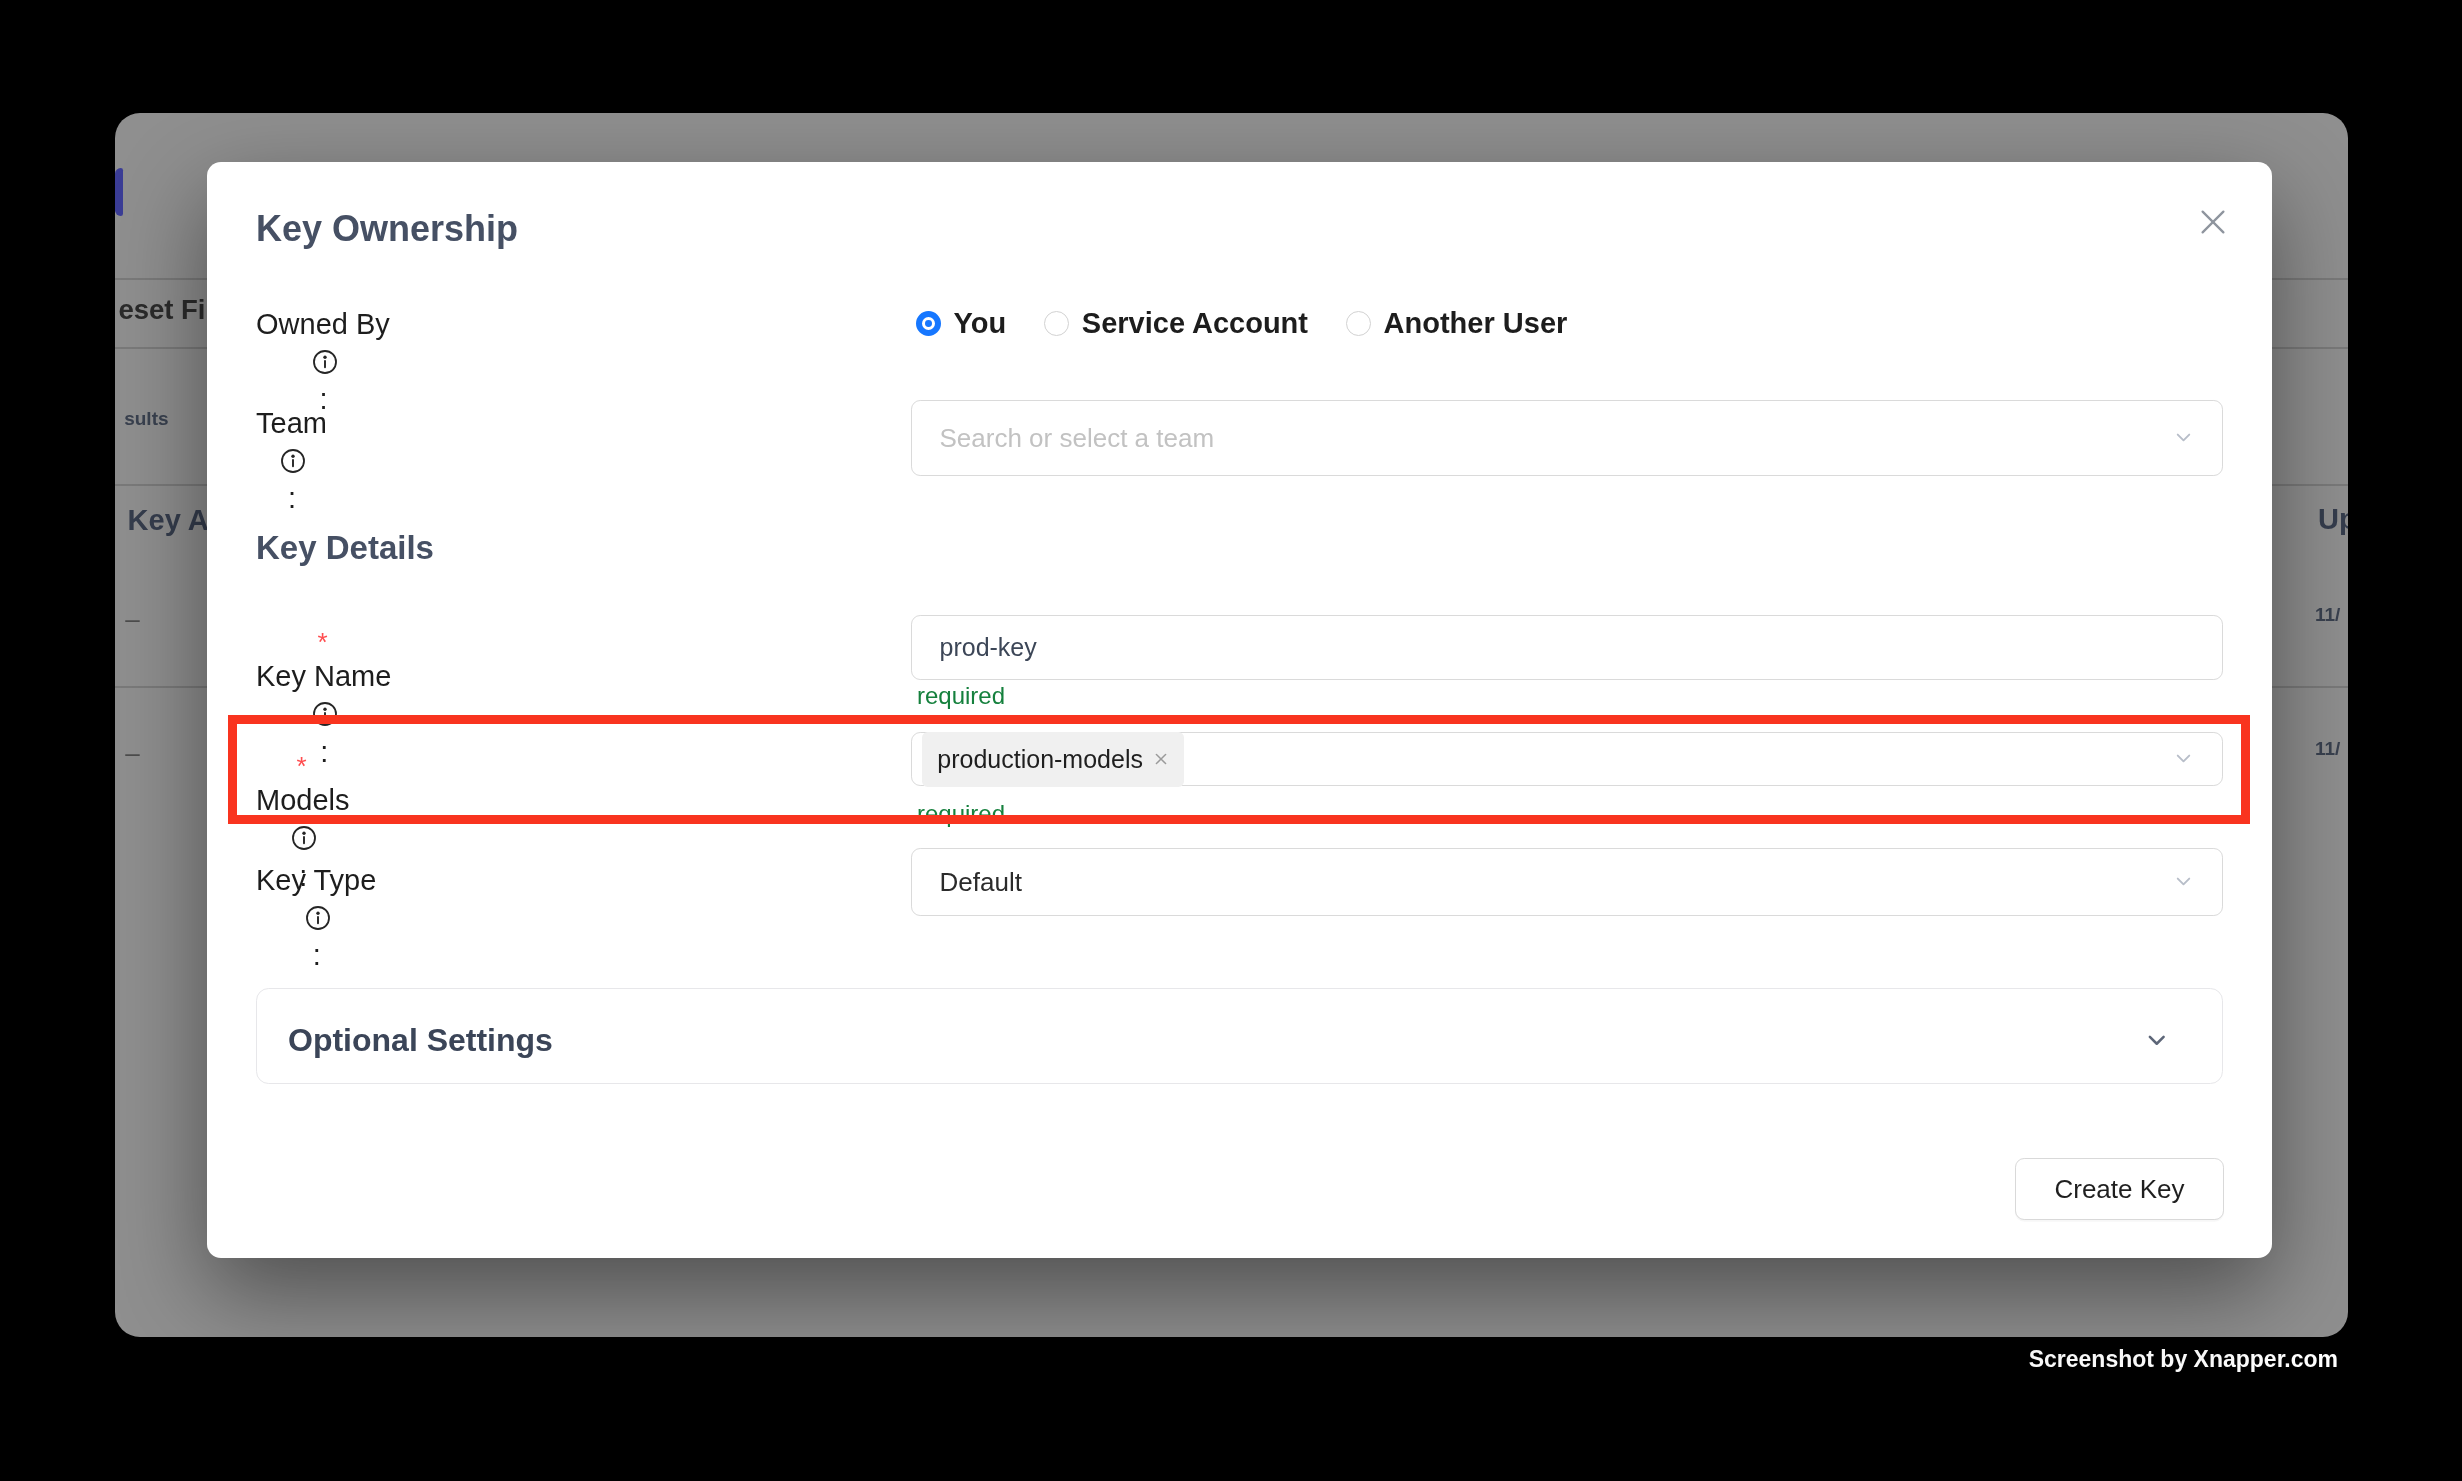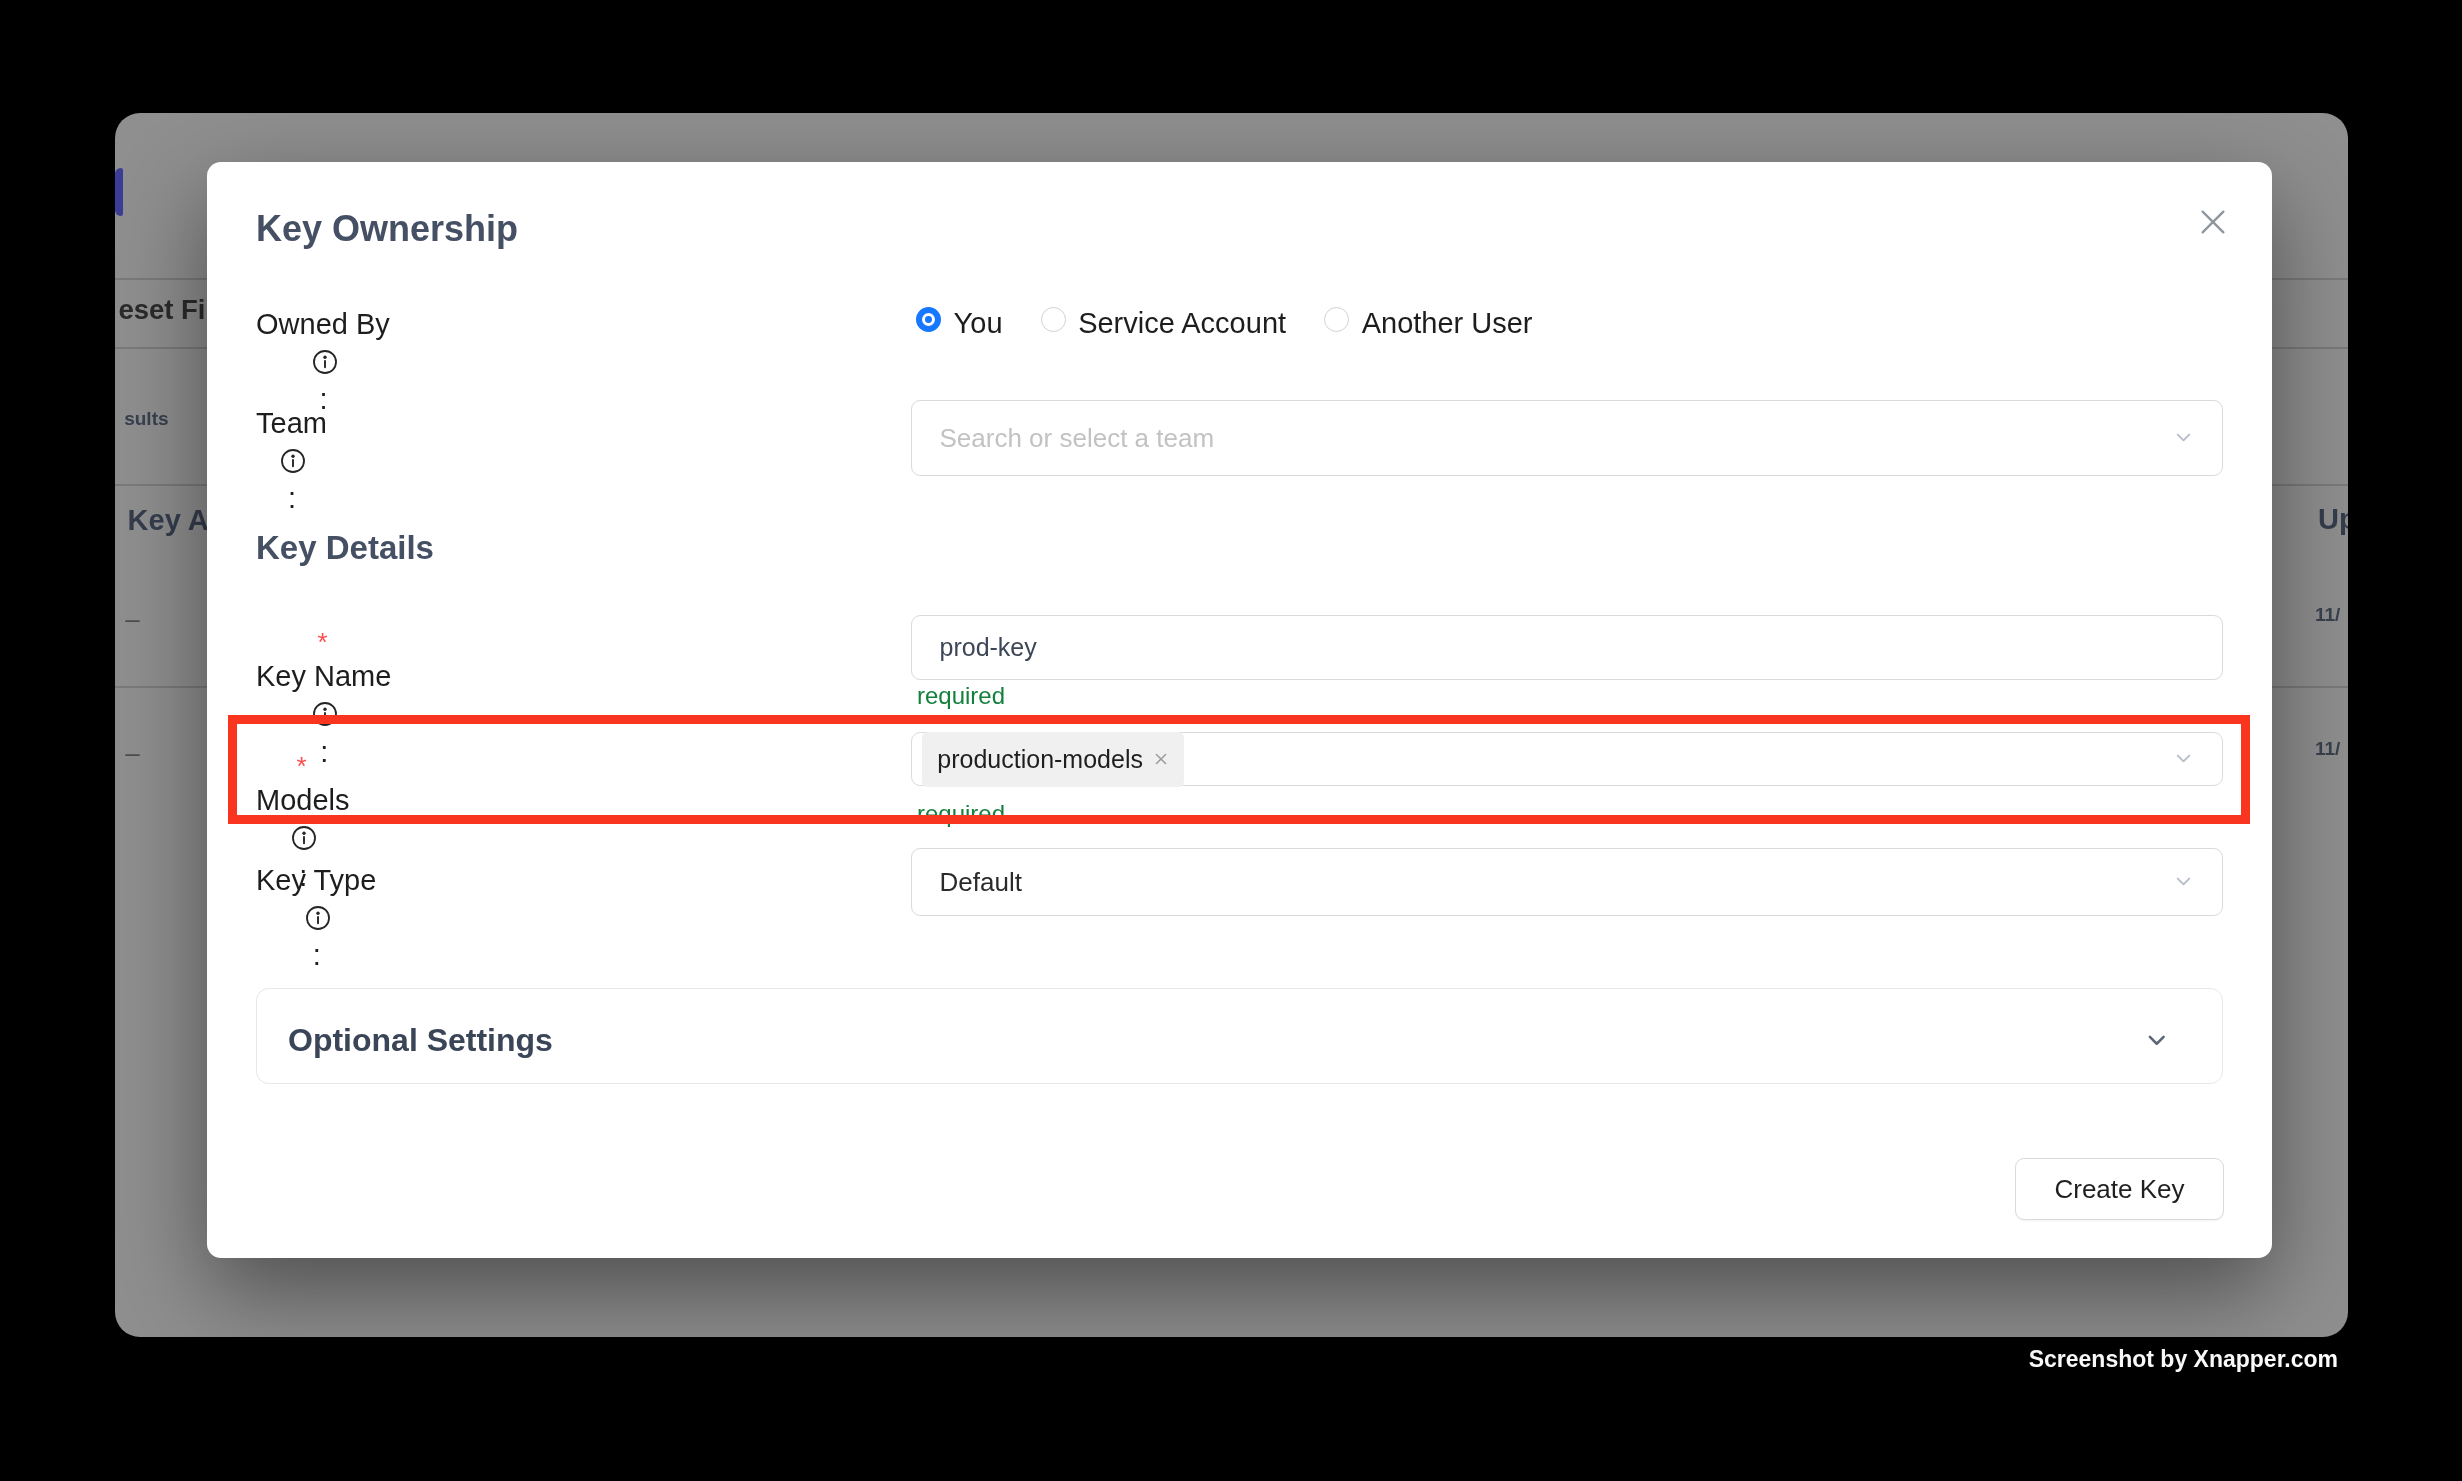--- a/index.html
+++ b/index.html
@@ -33,21 +33,21 @@
 
   .form-label{display:flex;align-items:center;gap:9.2px;color:#1d1d1d;
     font-size:29px;line-height:31px;flex-direction:column;}
   .req-star{color:#ff4d4f;font-size:26px;line-height:26px;margin-right:2.3px;
     position:relative;top:3.4px;}
   .colon{margin-left:1.1px;}
   .info-ic{display:inline-flex;margin-left:3.4px;}
 
   
   .radio-row{left:709px;top:145px;display:flex;align-items:center;}
-  .radio-group{display:flex;margin-right:38px;}
+  .radio-group{display:flex;align-items:center;margin-right:38px;font-weight:bold;}
   .radio-outer{width:25px;height:25px;border-radius:50%;box-sizing:border-box;
     background:#fff;margin-right:12.6px;position:relative;flex:none;}
   .radio-on{border:6.9px solid #1677ff;}
   .radio-on::after{content:"";position:absolute;left:50%;top:50%;width:6.9px;height:6.9px;
     margin:-3.4px 0 0 -3.4px;border-radius:50%;background:#1677ff;}
   .radio-off{border:1.7px solid #d2d2d2;}
   .radio-label{color:#1d1d1d;font-size:29px;white-space:nowrap;}
 
   
   .box{position:absolute;left:704px;width:1312px;background:#fff;

